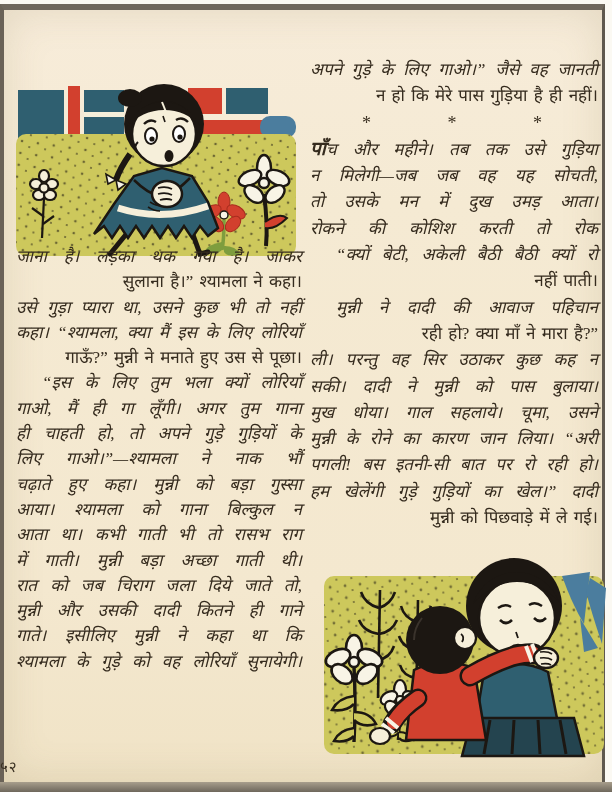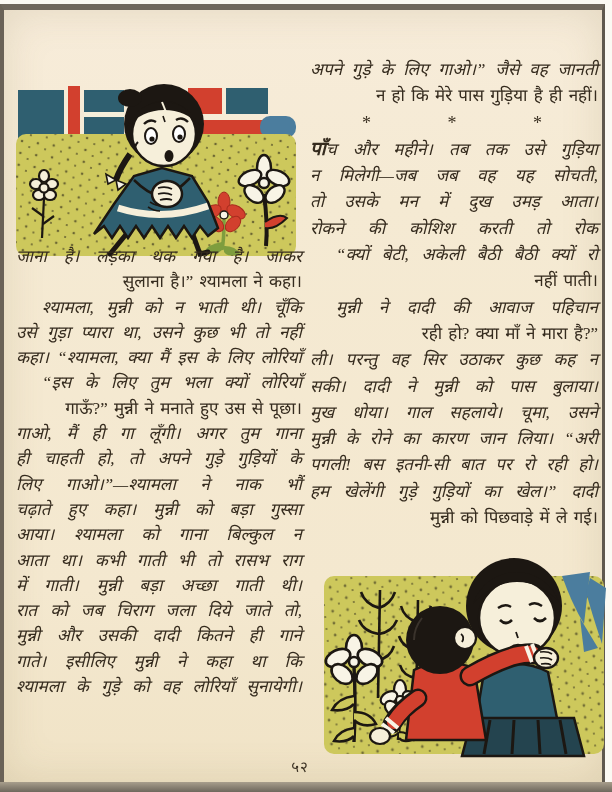--- a/index.html
+++ b/index.html
@@ -23,21 +23,21 @@
   .col{position:absolute;color:#352b1e;font-size:17px;}
   .col-left{left:16px;top:244px;width:286px;line-height:25.3px;}
   .col-right{left:310px;top:57px;width:288px;line-height:26.3px;}
   .line{white-space:nowrap;text-align:right;word-spacing:2px;}
   .line.j{white-space:normal;text-align:justify;text-align-last:justify;font-style:italic;}
   .line.in{padding-left:26px;}
   .line .lead{font-weight:bold;font-size:19px;}
   .sep-row{display:flex;justify-content:space-between;padding:0 56px 0 52px;
     font-size:18px;color:#3a3022;}
   .page-num{
-    position:absolute;left:0;right:12px;top:756px;text-align:center;
+    position:absolute;left:0;right:12px;top:756px;text-align:left;
     font-size:15px;color:#3a3022;letter-spacing:1px;
   }
   .illo{position:absolute;}
   .illo-girl{left:12px;top:76px;width:290px;height:184px;}
   .illo-hug{left:322px;top:548px;width:286px;height:214px;}
   svg{display:block;width:100%;height:100%;}
 </style>
 </head>
 <body>
 
@@ -142,25 +142,24 @@
     <circle cx="168" cy="61" r="2.6" fill="var(--black)"></circle>
     <ellipse cx="157" cy="80" rx="4.5" ry="6" fill="var(--black)"></ellipse>
     <path d="M126,66 q-4,4 -2,8" stroke="var(--black)" stroke-width="2" fill="none"></path>
   </g>
 </svg>
 </div>
 
 <div class="col col-left">
     <div class="line j">जाना है। लड़का थक गया है। जाकर</div>
     <div class="line">सुलाना है।” श्यामला ने कहा।</div>
-    <div class="line j in">श्यामला, मुन्नी को न भाती थी। चूँकि</div>
     <div class="line j">उसे गुड़ा प्यारा था, उसने कुछ भी तो नहीं</div>
     <div class="line j">कहा। “श्यामला, क्या मैं इस के लिए लोरियाँ</div>
+    <div class="line">गाऊँ?” मुन्नी ने मनाते हुए उस से पूछा।</div>
     <div class="line j in">“इस के लिए तुम भला क्यों लोरियाँ</div>
-    <div class="line">गाऊँ?” मुन्नी ने मनाते हुए उस से पूछा।</div>
     <div class="line j">गाओ, मैं ही गा लूँगी। अगर तुम गाना</div>
     <div class="line j">ही चाहती हो, तो अपने गुड़े गुड़ियों के</div>
     <div class="line j">लिए गाओ।”—श्यामला ने नाक भौं</div>
     <div class="line j">चढ़ाते हुए कहा। मुन्नी को बड़ा गुस्सा</div>
     <div class="line j">आया। श्यामला को गाना बिल्कुल न</div>
     <div class="line j">आता था। कभी गाती भी तो रासभ राग</div>
     <div class="line j">में गाती। मुन्नी बड़ा अच्छा गाती थी।</div>
     <div class="line j">रात को जब चिराग जला दिये जाते तो,</div>
     <div class="line j">मुन्नी और उसकी दादी कितने ही गाने</div>
     <div class="line j">गाते। इसीलिए मुन्नी ने कहा था कि</div>

